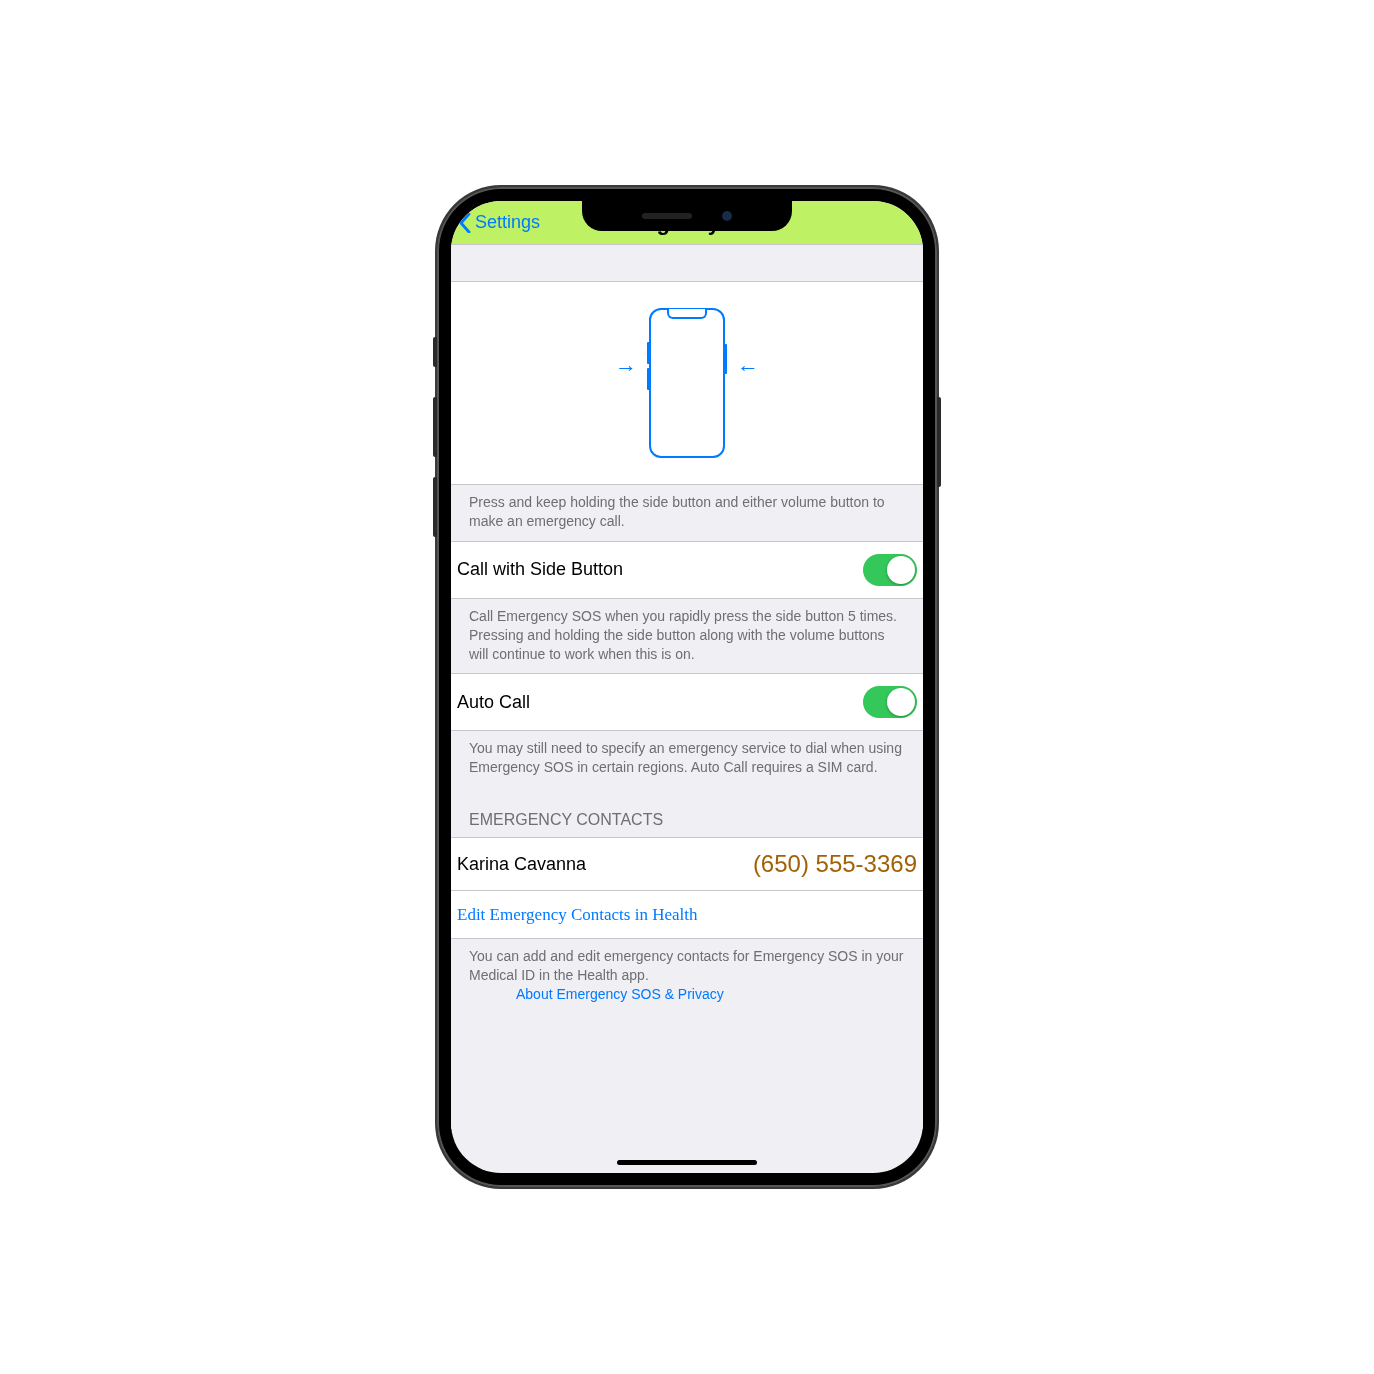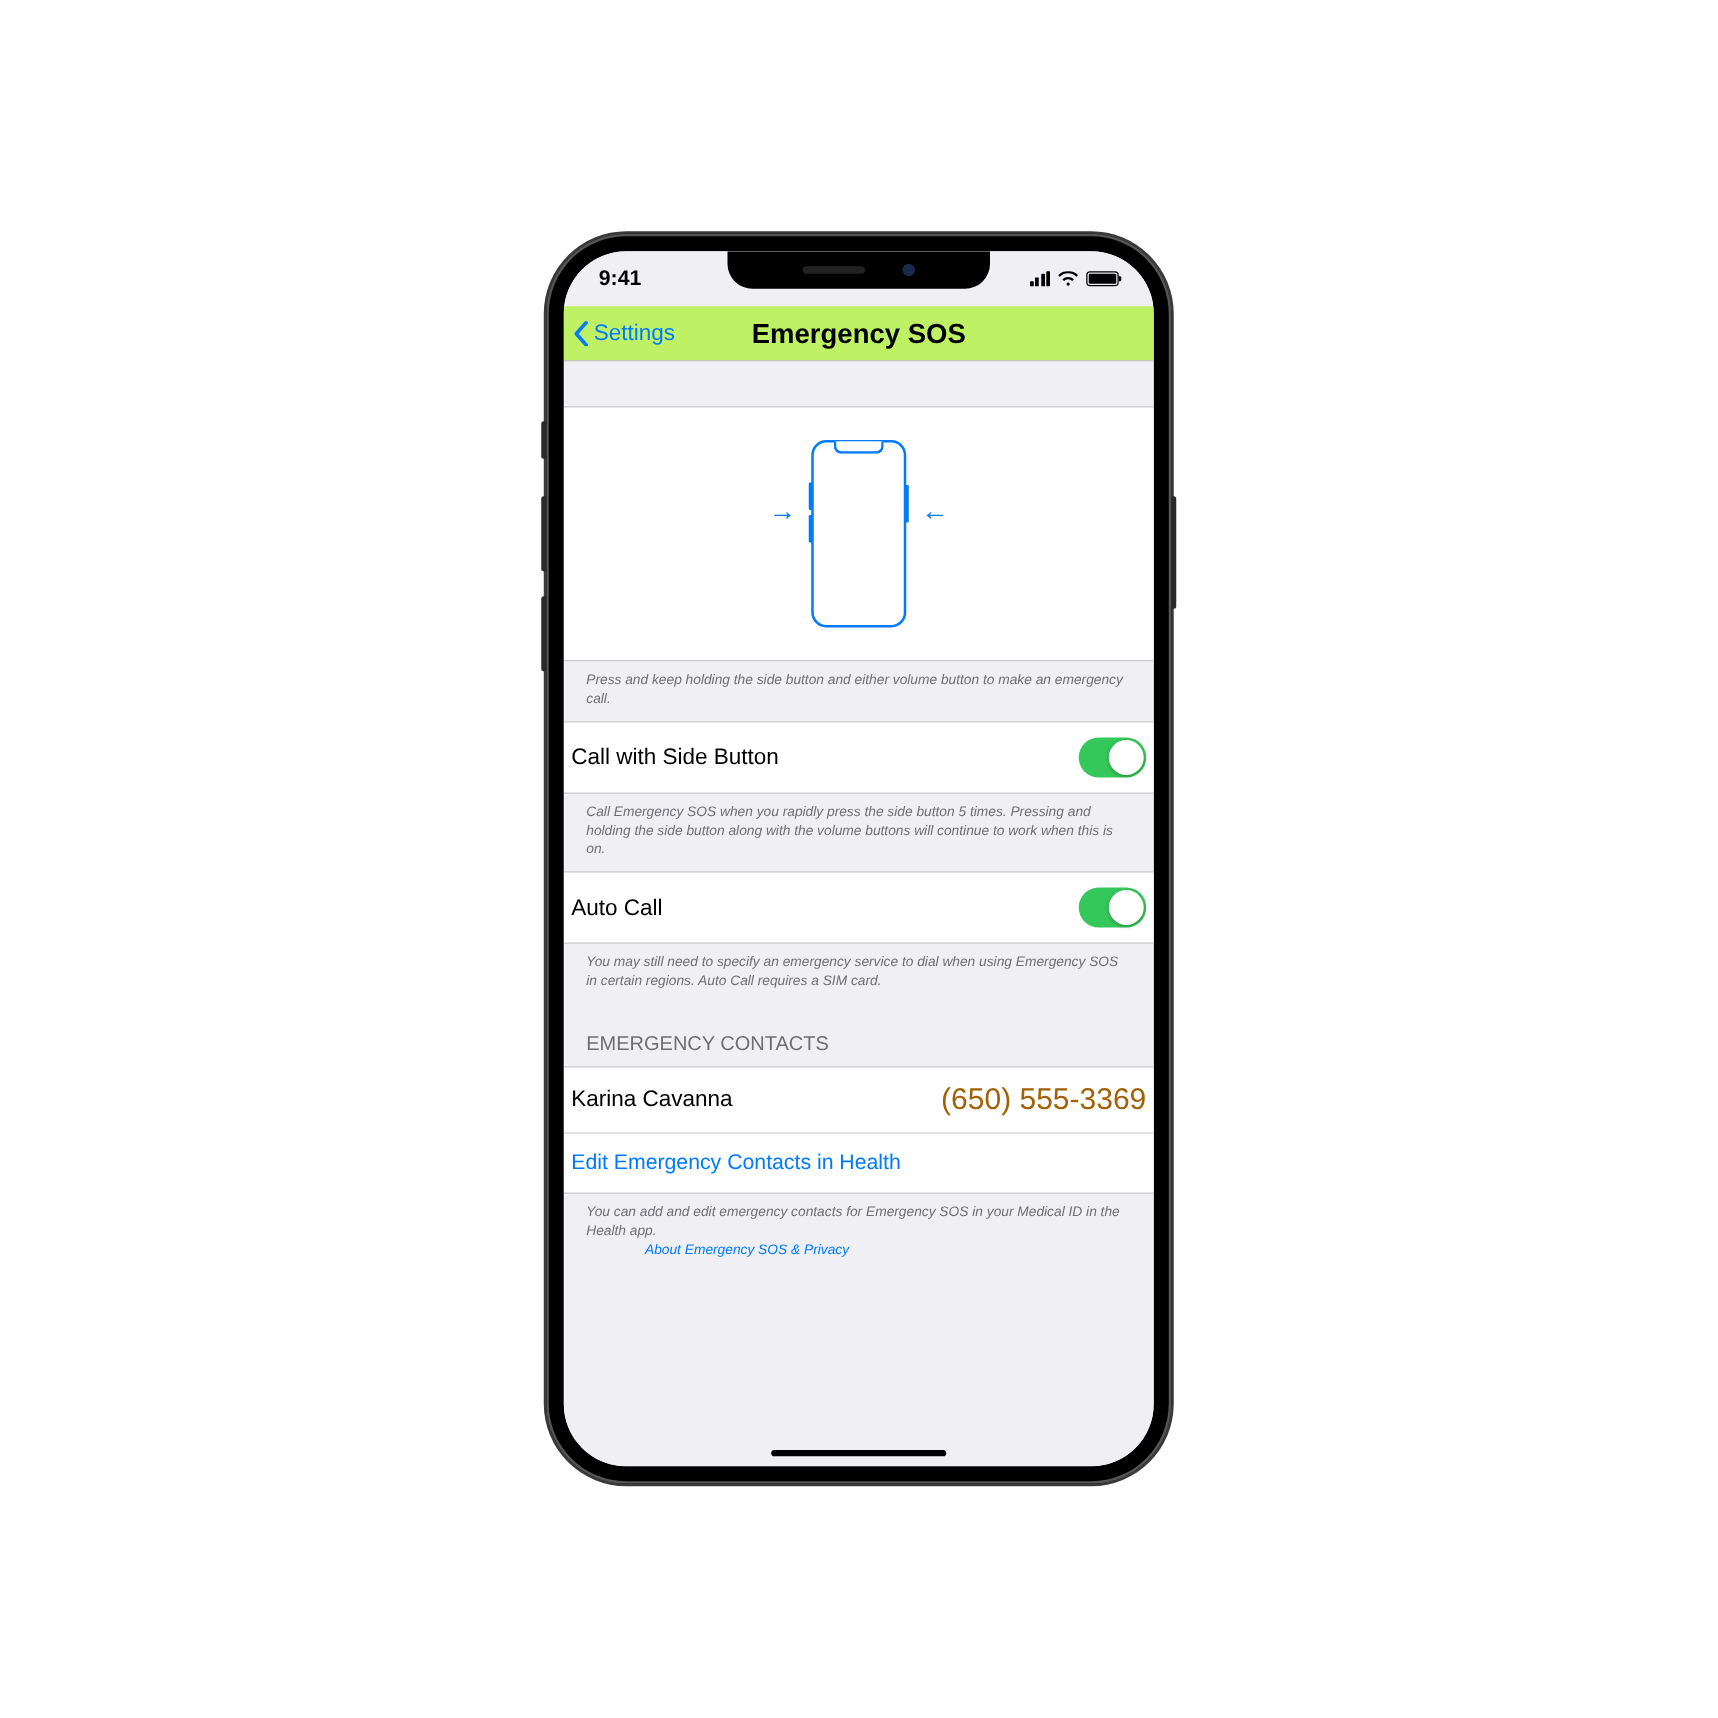--- a/index.html
+++ b/index.html
@@ -100,37 +100,36 @@
     .phone-outline { width:76px; height:150px; border:2px solid #007aff; border-radius:12px; position:relative;}
     .phone-outline::before{content:"";position:absolute;top:-1px;left:50%;transform:translateX(-50%);width:36px;height:8px;border:2px solid #007aff;border-top:none;border-radius:0 0 6px 6px;background:#fff;}
     .phone-side-l{position:absolute;left:-4px;top:32px;width:3px;height:22px;background:#007aff;border-radius:1px;}
     .phone-side-l2{position:absolute;left:-4px;top:58px;width:3px;height:22px;background:#007aff;border-radius:1px;}
     .phone-side-r{position:absolute;right:-4px;top:34px;width:3px;height:30px;background:#007aff;border-radius:1px;}
     .arrow{position:absolute;top:44px;color:#007aff;font-size:22px;font-weight:300;}
     .arrow-l{left:-34px;}
     .arrow-r{right:-34px;}
     .footer-text {
       padding: 8px 18px 10px;
-      font-size: 11px;
+      font-size: 14px;
       color: #6e6e73;
       line-height:1.35;
-      font-style:italic;
     }
     .section-header { padding: 24px 18px 8px; font-size:16px; color:#6e6e73; text-transform:uppercase; letter-spacing:0px;}
     .cell {
       background:#fff;
       padding: 12px 6px;
       display:flex;
       align-items:center;
       justify-content:space-between;
       min-height:48px;
       border-top:0.5px solid #c7c7cb;
       border-bottom:0.5px solid #c7c7cb;
     }
-    .cell + .cell{border-top:none;}
+    .cell + .cell{border-top:none;font-family:Liberation Serif, serif;}
     .cell-label{font-size:18px;}
     .cell-value{color:#a16207; font-size:24px;}
     .toggle {
       width:54px; height:32px; background:#34c759; border-radius:16px; position:relative; cursor:pointer;
     }
     .toggle::after{content:"";position:absolute;right:2px;top:2px;width:28px;height:28px;background:#fff;border-radius:50%;box-shadow:0 1px 3px rgba(0,0,0,.3);}
     .link-cell{color:#007aff;}
     .link-inline{color:#007aff;margin-left:47px;}
     .home-indicator{position:absolute;bottom:8px;left:50%;transform:translateX(-50%);width:140px;height:5px;background:#000;border-radius:3px;}
   </style>
@@ -142,37 +141,20 @@
   <div class="side-btn-left sl2"></div>
   <div class="side-btn-left sl3"></div>
   <div class="side-btn-right sr1"></div>
 
   <div class="screen">
     <div class="notch">
       <div class="speaker"></div>
       <div class="camera"></div>
     </div>
 
-    <div class="status-bar">
-      <div class="status-time">9:41</div>
-      <div class="status-icons">
-        <div class="cellular">
-            <span></span>
-            <span></span>
-            <span></span>
-            <span></span>
-          </div>
-        <svg class="wifi-icon" viewBox="0 0 18 13">
-            <path d="M9 12.5a1.4 1.4 0 100-2.8 1.4 1.4 0 000 2.8zm-3.6-4.1a5.1 5.1 0 017.2 0l1.4-1.4a7.1 7.1 0 00-10 0l1.4 1.4zM1.8 4.8a10.2 10.2 0 0114.4 0L17.6 3.4a12.2 12.2 0 00-17.2 0L1.8 4.8z" fill="#000"></path>
-          </svg>
-        <div class="battery">
-            <div class="battery-fill"></div>
-          </div>
-      </div>
-    </div>
 
     <div class="nav-bar">
       <div class="back-btn">
         <svg class="back-chevron" viewBox="0 0 12 20">
             <path d="M10 1L2 10l8 9" stroke="#007aff" stroke-width="2.8" fill="none" stroke-linecap="round" stroke-linejoin="round"></path>
           </svg>
         <span>Settings</span>
       </div>
       <div class="nav-title">Emergency SOS</div>
     </div>

